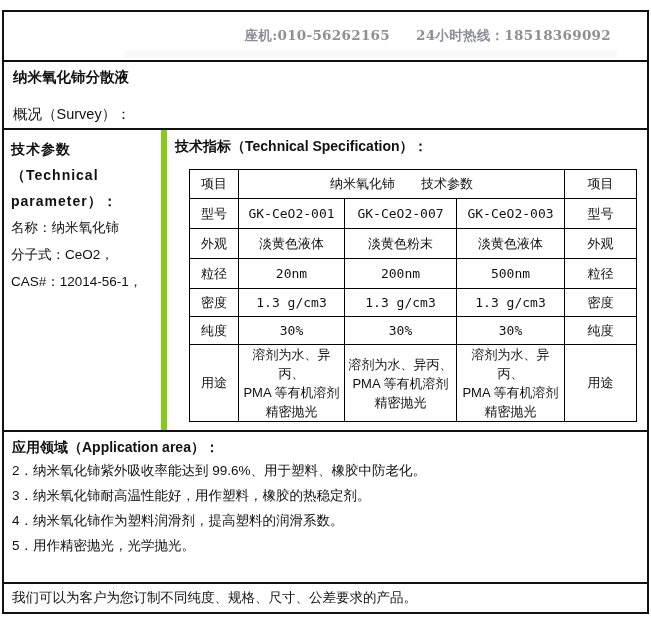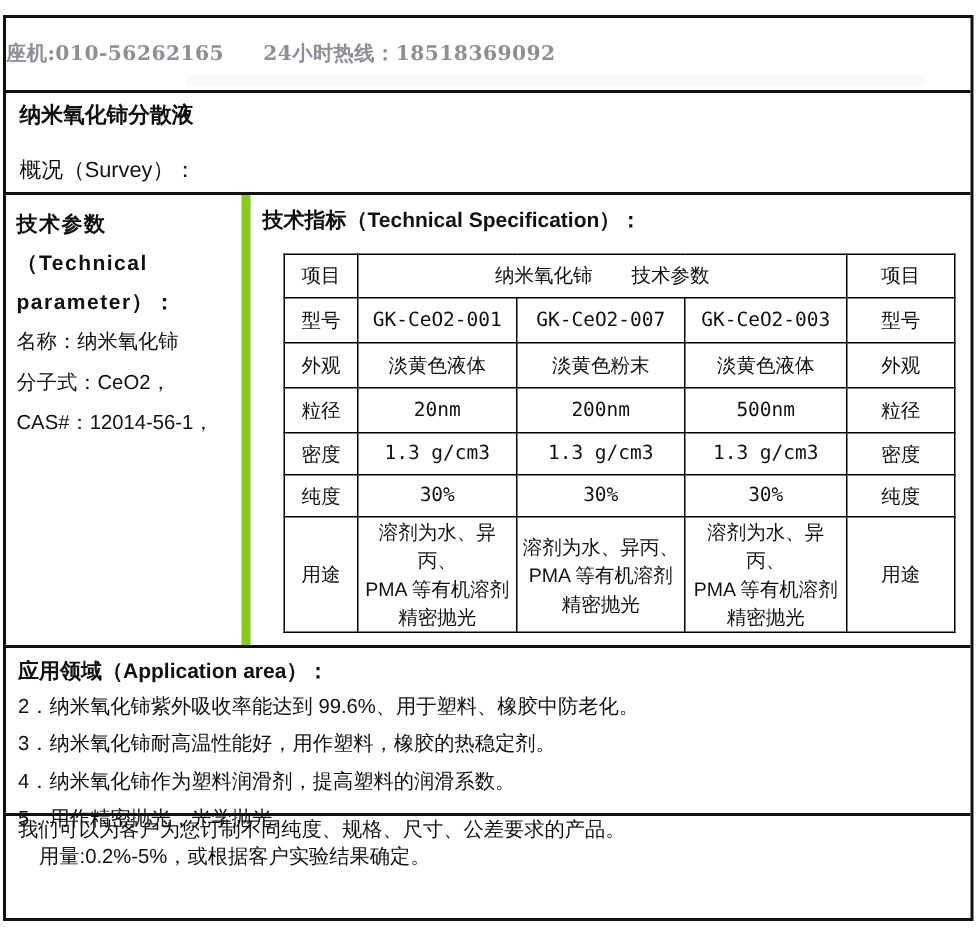--- a/index.html
+++ b/index.html
@@ -3,21 +3,21 @@
 <meta charset="utf-8">
 <style>
   html,body{margin:0;padding:0;background:#ffffff;}
   .canvas{position:relative;width:651px;height:620px;background:#ffffff;overflow:hidden;
           font-family:"Liberation Sans",sans-serif;color:#111111;}
   .doc{position:absolute;top:10px;left:2px;width:643px;height:600px;border:2px solid #111111;
        display:flex;flex-direction:column;background:#ffffff;}
 
   
   .header-row{height:48px;border-bottom:2px solid #111111;display:flex;align-items:center;
-              padding-right:36px;gap:26px;position:relative;}
+              justify-content:flex-end;padding-right:36px;gap:26px;position:relative;}
   .phone{font-family:"DejaVu Serif","Liberation Serif",serif;font-size:13.5px;font-weight:600;
          color:#8e8e99;letter-spacing:0.3px;}
   .smudge{position:absolute;left:120px;right:30px;bottom:2px;height:8px;
           background:rgba(140,140,150,0.05);border-radius:3px;}
 
   
   .title-row{height:68px;border-bottom:2px solid #111111;padding:5px 9px;box-sizing:border-box;}
   .product-title{font-size:14.5px;font-weight:bold;line-height:20px;}
   .survey{font-size:14.5px;font-weight:normal;line-height:20px;margin-top:17px;}
 
@@ -34,27 +34,27 @@
                 font-size:13px;padding:0 2px;overflow:hidden;}
   td.lab{font-size:13.5px;}
   td.val{font-family:"DejaVu Sans Mono","Liberation Mono",monospace;font-size:12.5px;}
   td.valcn{font-size:13px;}
   tr.rh0{height:29px;} tr.rh1{height:30px;} tr.rh2{height:30px;} tr.rh3{height:30px;}
   tr.rh4{height:28px;} tr.rh5{height:28px;} tr.rh6{height:64px;}
   td.use{font-size:12.5px;line-height:19px;white-space:pre-line;padding:2px 0;}
   .spanhead{white-space:pre;font-size:13.5px;}
 
   
-  .application{height:112px;border-bottom:2px solid #111111;padding:4px 8px;box-sizing:border-box;}
+  .application{height:152px;border-bottom:2px solid #111111;padding:4px 8px;box-sizing:border-box;}
   .app-heading{font-size:14px;font-weight:bold;line-height:22px;}
   .app-line{font-size:13.5px;line-height:25px;white-space:nowrap;}
   .dosage-line{font-size:13.5px;line-height:25px;padding-left:14px;white-space:nowrap;}
 
   
-  .footer-row{flex:1;display:flex;align-items:flex-start;padding:0 8px;}
+  .footer-row{flex:1;display:flex;align-items:center;padding:0 8px;}
   .footer-note{font-size:13.5px;white-space:nowrap;}
 </style>
 </head>
 <body>
 
 <div class="canvas">
   <div class="doc">
 
     <div class="header-row">
       <div class="smudge"></div>
@@ -146,21 +146,20 @@
         </table>
       </div>
     </div>
 
     <div class="application">
       <div class="app-heading">应用领域（Application area）：</div>
       <div class="app-line">2．纳米氧化铈紫外吸收率能达到 99.6%、用于塑料、橡胶中防老化。</div>
       <div class="app-line">3．纳米氧化铈耐高温性能好，用作塑料，橡胶的热稳定剂。</div>
       <div class="app-line">4．纳米氧化铈作为塑料润滑剂，提高塑料的润滑系数。</div>
       <div class="app-line">5．用作精密抛光，光学抛光。</div>
-      <div class="dosage-line">用量:0.2%-5%，或根据客户实验结果确定。</div>
     </div>
 
     <div class="footer-row">
       <span class="footer-note">我们可以为客户为您订制不同纯度、规格、尺寸、公差要求的产品。</span>
     </div>
 
   </div>
 </div>
 
 </body></html>

